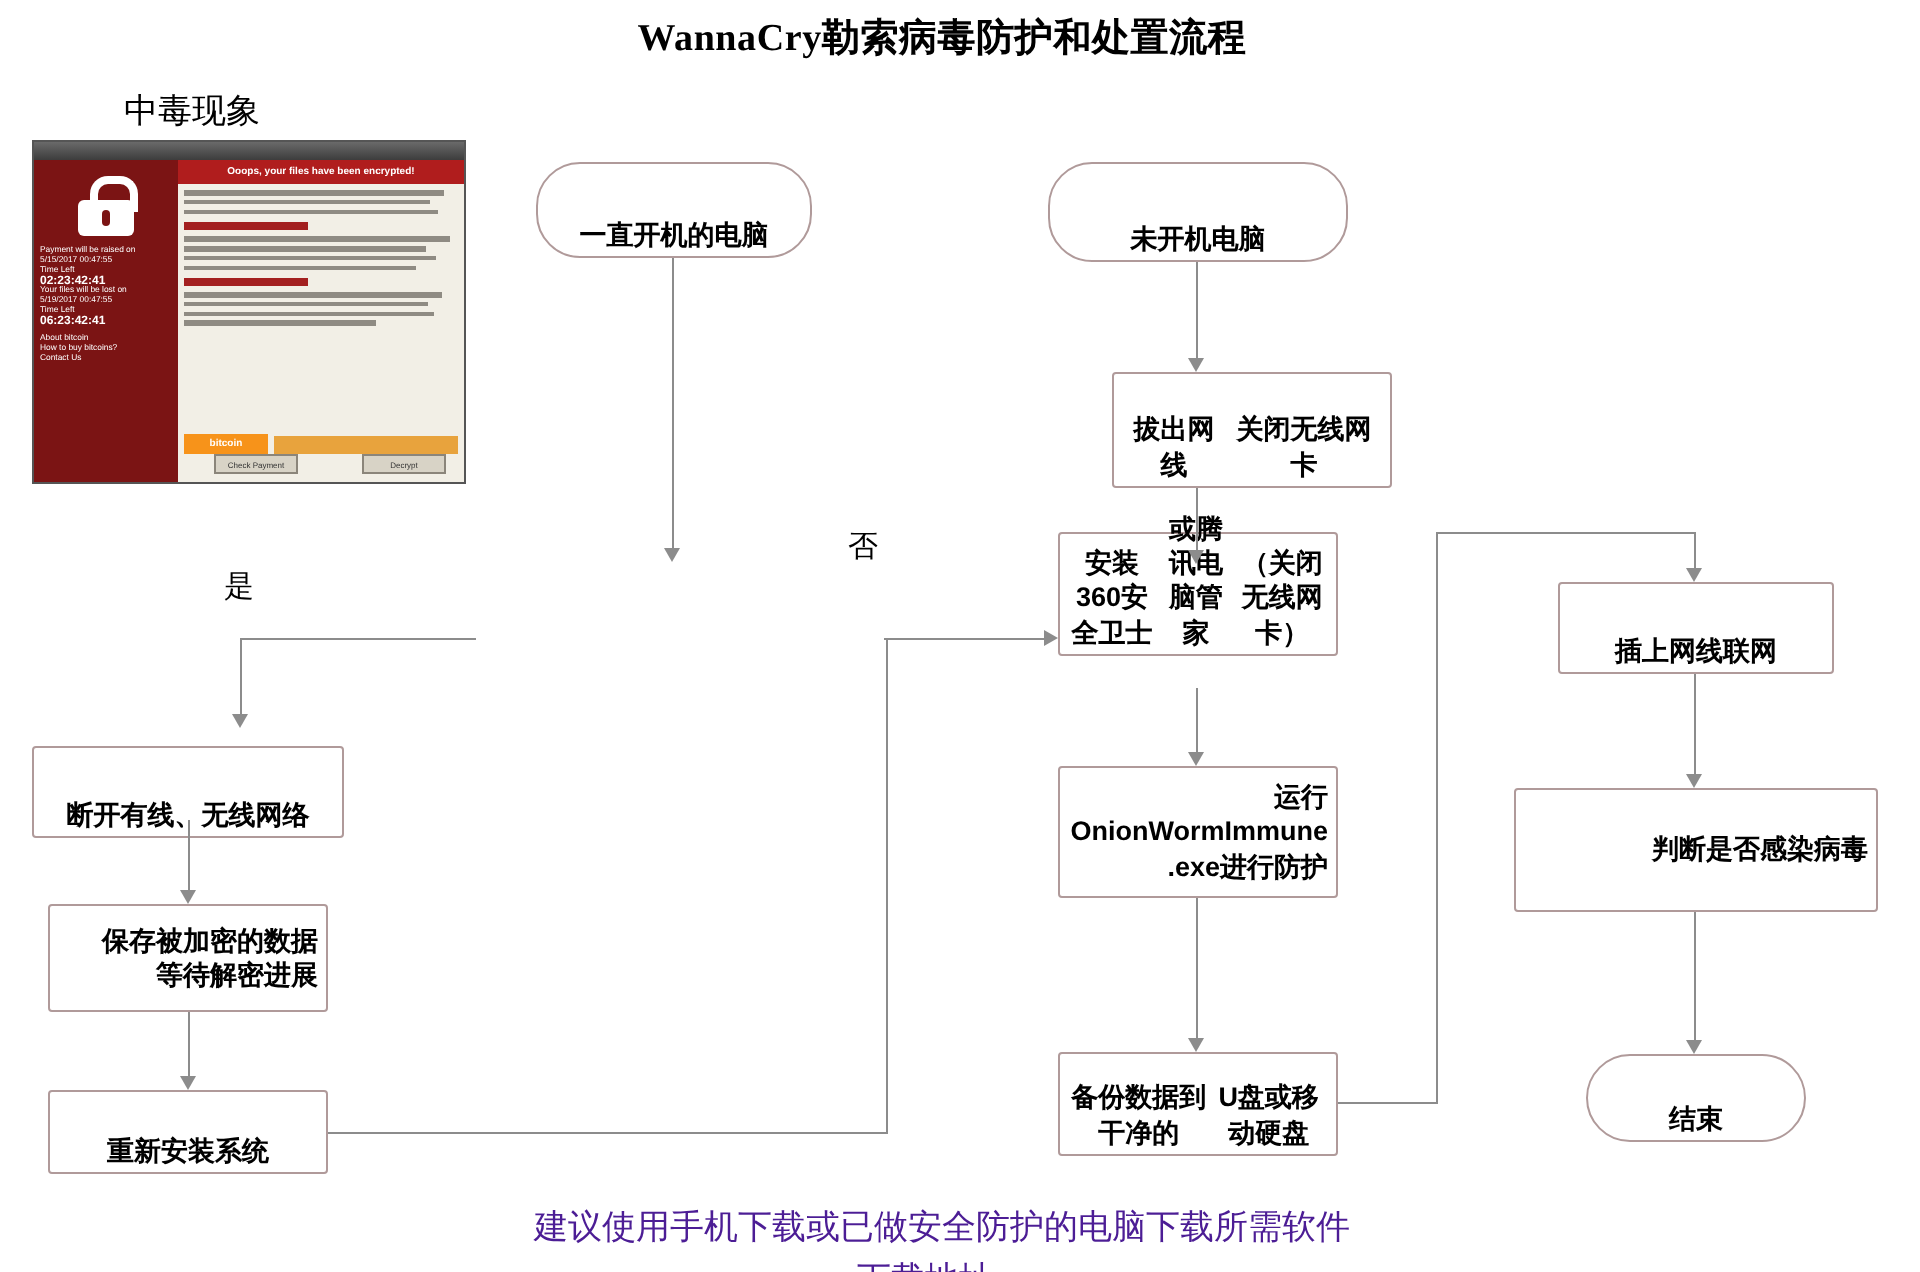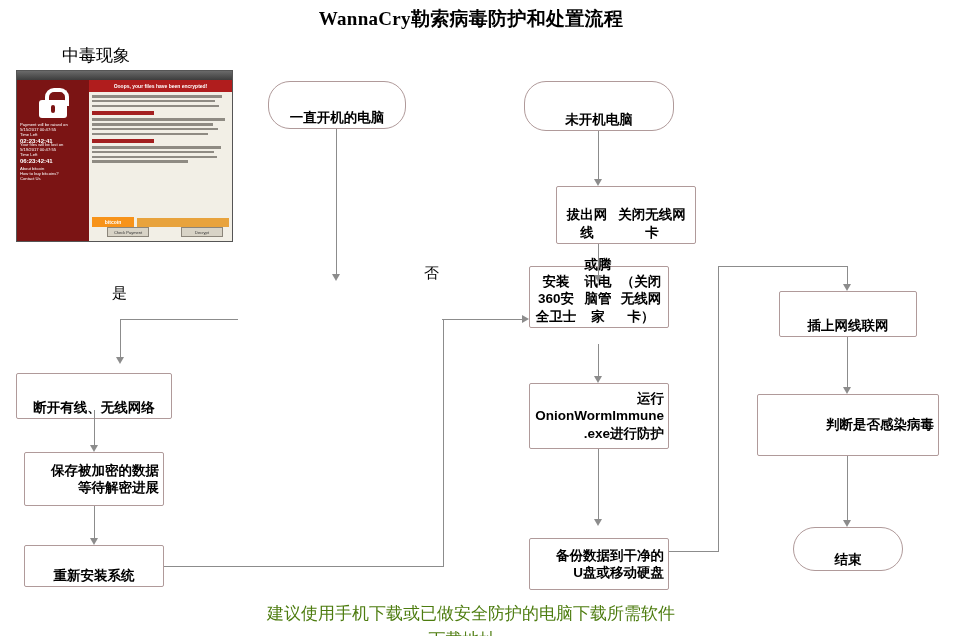--- a/index.html
+++ b/index.html
@@ -102,21 +102,21 @@
     position: absolute;
     font-size: 15px;
     font-family: "Liberation Serif", serif;
     color: #000;
   }
 
   .footer {
     position: absolute;
     font-size: 17px;
     font-family: "Liberation Serif", serif;
-    color: #4d7c0f;
+    color: #4c1d95;
     text-align: center;
     width: 100%;
   }
 
   
   #ransom-shot {
     position: absolute;
     left: 16px;
     top: 70px;
     width: 215px;
@@ -262,21 +262,21 @@
     <span>或腾讯电脑管家</span>
     <span>（关闭无线网卡）</span>
   </div>
 
   <div class="node rect" id="n-run-immune" style="left:529px; top:383px; width:140px; height:66px; flex-direction:column;">
     <span>运行</span>
     <span>OnionWormImmune</span>
     <span>.exe进行防护</span>
   </div>
 
-  <div class="node rect" id="n-backup" style="left:529px; top:538px; width:140px; height:52px; flex-direction:column;">
+  <div class="node rect" id="n-backup" style="left:529px; top:526px; width:140px; height:52px; ">
     <span>备份数据到干净的</span>
     <span>U盘或移动硬盘</span>
   </div>
 
   <div class="node rect" id="n-plug" style="left:779px; top:291px; width:138px; height:46px;">
     <span>插上网线联网</span>
   </div>
 
   <div class="node rect" id="n-patch" style="left:757px; top:394px; width:182px; height:62px; flex-direction:column;">
     <span>判断是否感染病毒</span>

